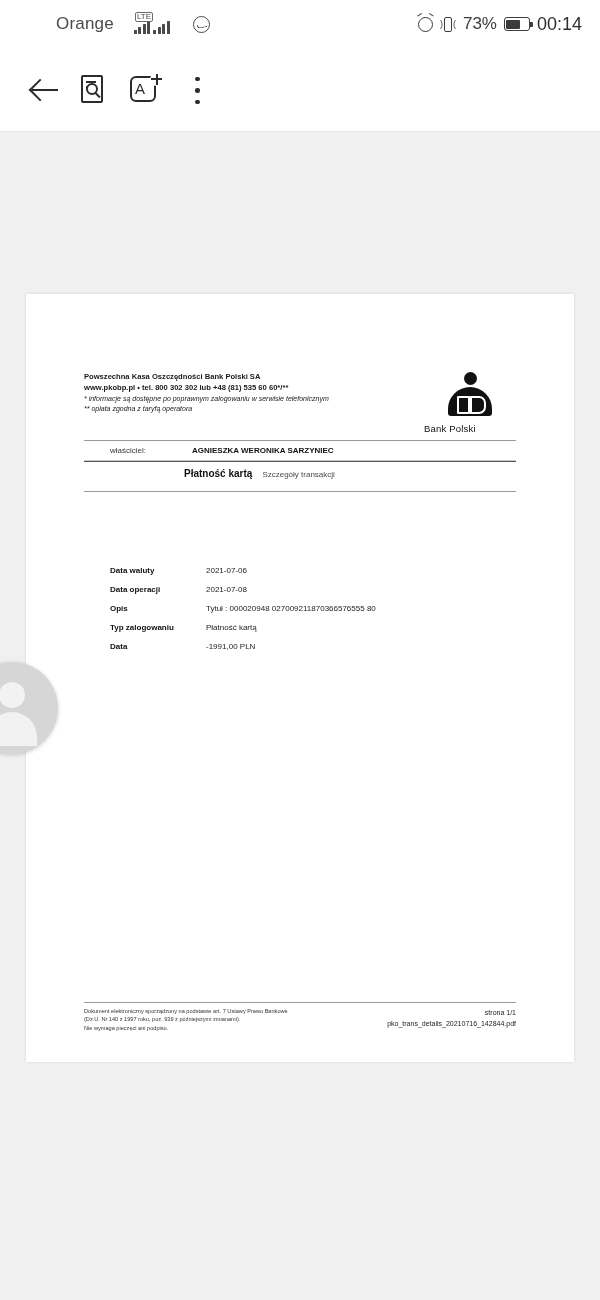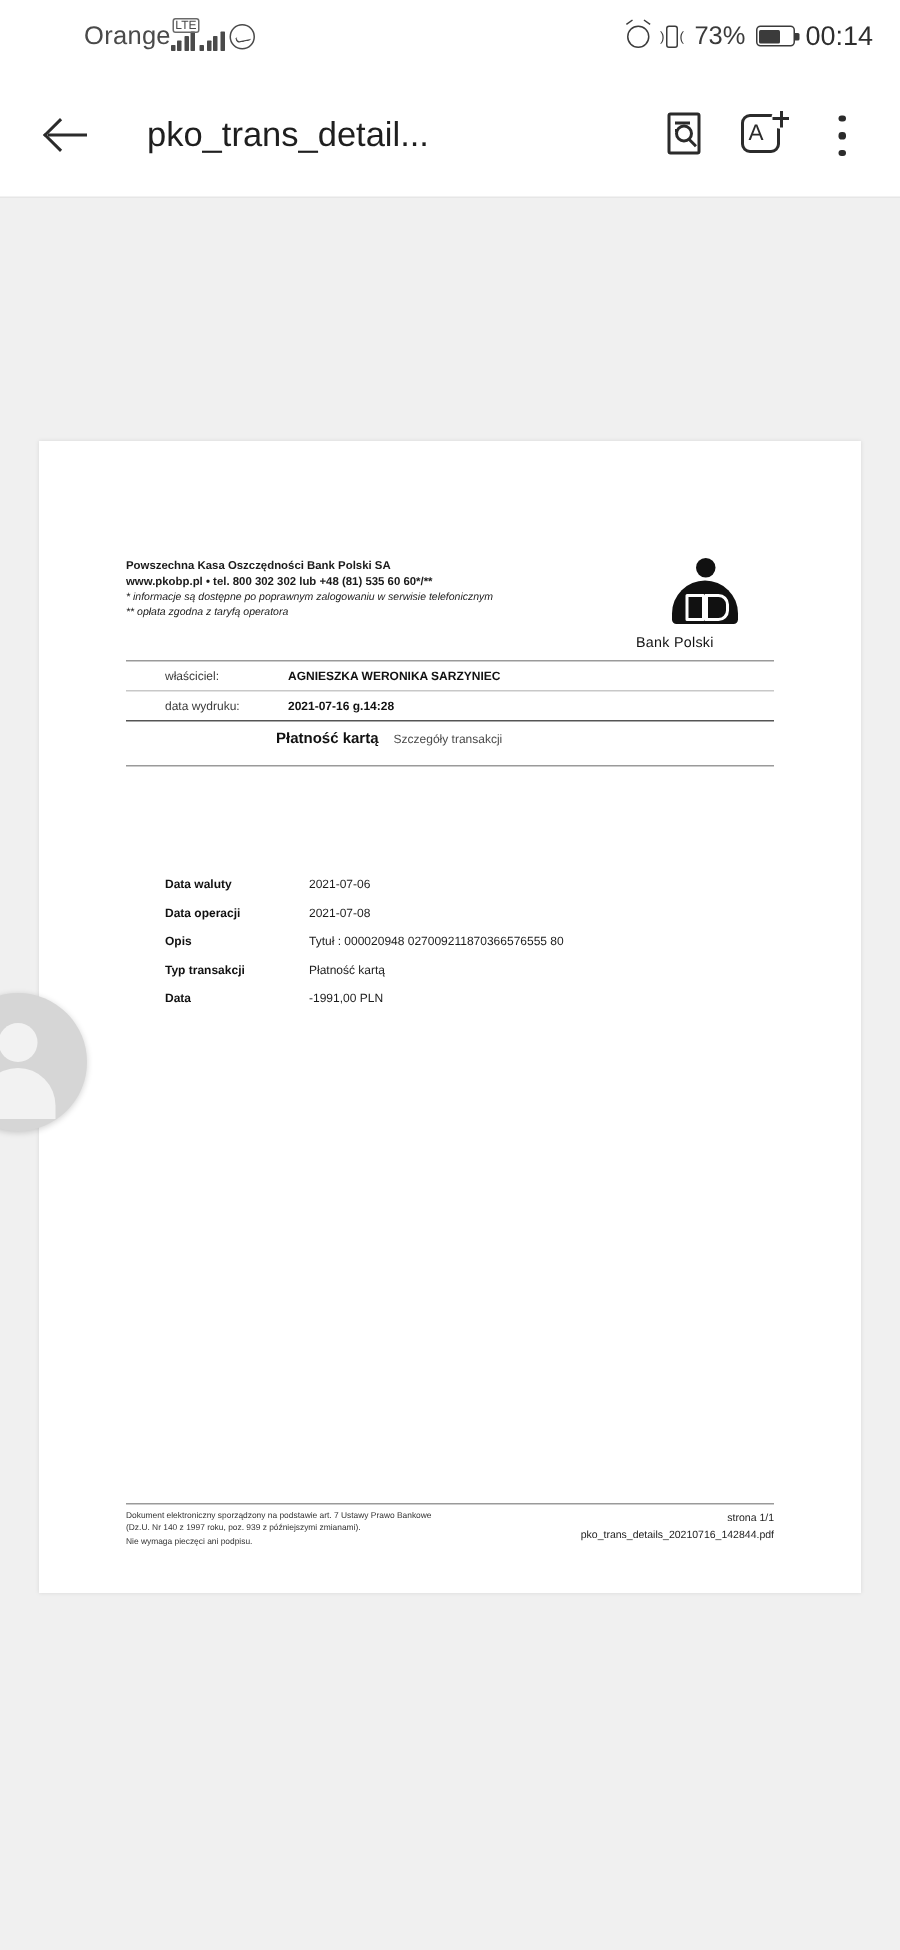--- a/index.html
+++ b/index.html
@@ -14,21 +14,21 @@
   .status-bar {
     height: 48px;
     background: #ffffff;
     display: flex;
     align-items: center;
     justify-content: space-between;
     padding: 0 18px 0 56px;
     color: #3b3b3b;
     font-size: 17px;
   }
-  .status-left { display: flex; align-items: center; gap: 0; justify-content: center; }
+  .status-left { display: flex; align-items: center; gap: 20px; justify-content: center; }
   .carrier { font-size: 17px; color: #4a4a4a; letter-spacing: .2px; }
   .sig-wrap { display:flex; align-items:flex-end; gap:1px; position:relative; }
   .lte-tag {
     font-size: 8px; line-height: 8px; color:#4a4a4a;
     border:1px solid #6a6a6a; border-radius:2px; padding:0 1px;
     position:absolute; top:-2px; left:1px;
   }
   .bars { display:flex; align-items:flex-end; gap:1.5px; height:14px; margin-top:6px; }
   .bars i { display:block; width:3px; background:#4a4a4a; border-radius:.5px; }
   .bars i:nth-child(1){height:4px}
@@ -270,21 +270,20 @@
     <span>73%</span>
     <span class="battery">
         <span class="fill"></span>
       </span>
     <span class="clock">00:14</span>
   </div>
 </div>
 
 <div class="app-bar">
   <div class="back-arrow"></div>
-  <div class="doc-title">pko_trans_detail...</div>
   <div class="bar-icon">
     <span class="icon-page"></span>
       <span class="icon-mag"></span>
   </div>
   <div class="bar-icon">
     <span class="icon-badge"></span>
       <span class="icon-plus"></span>
   </div>
   <div class="bar-icon">
     <span class="icon-dots">
@@ -316,24 +315,20 @@
         </div>
       </div>
 
       <div class="rule"></div>
 
       <div class="meta-row">
         <div class="meta-label">właściciel:</div>
         <div class="meta-value">AGNIESZKA WERONIKA SARZYNIEC</div>
       </div>
       <div class="rule-thin"></div>
-      <div class="meta-row">
-        <div class="meta-label">data wydruku:</div>
-        <div class="meta-value">2021-07-16  g.14:28</div>
-      </div>
       <div class="rule-dark"></div>
 
       <div class="title-row">
         <div class="pay-title">Płatność kartą</div>
         <div class="pay-sub">Szczegóły transakcji</div>
       </div>
       <div class="rule"></div>
 
       <div class="fields">
         <div class="f-row">
@@ -344,21 +339,21 @@
           <div class="f-label">Data operacji</div>
           <div class="f-value">2021-07-08</div>
         </div>
         <div class="f-row">
           <div class="f-label">Opis</div>
           <div class="f-value">Tytuł : 000020948 027009211870366576555 80</div>
         </div>
 
 
         <div class="f-row">
-          <div class="f-label">Typ transakcji</div>
+          <div class="f-label">Typ zalogowaniu</div>
           <div class="f-value">Płatność kartą</div>
         </div>
         <div class="f-row">
           <div class="f-label">Data</div>
           <div class="f-value">-1991,00 PLN</div>
         </div>
       </div>
 
     </div>
 

